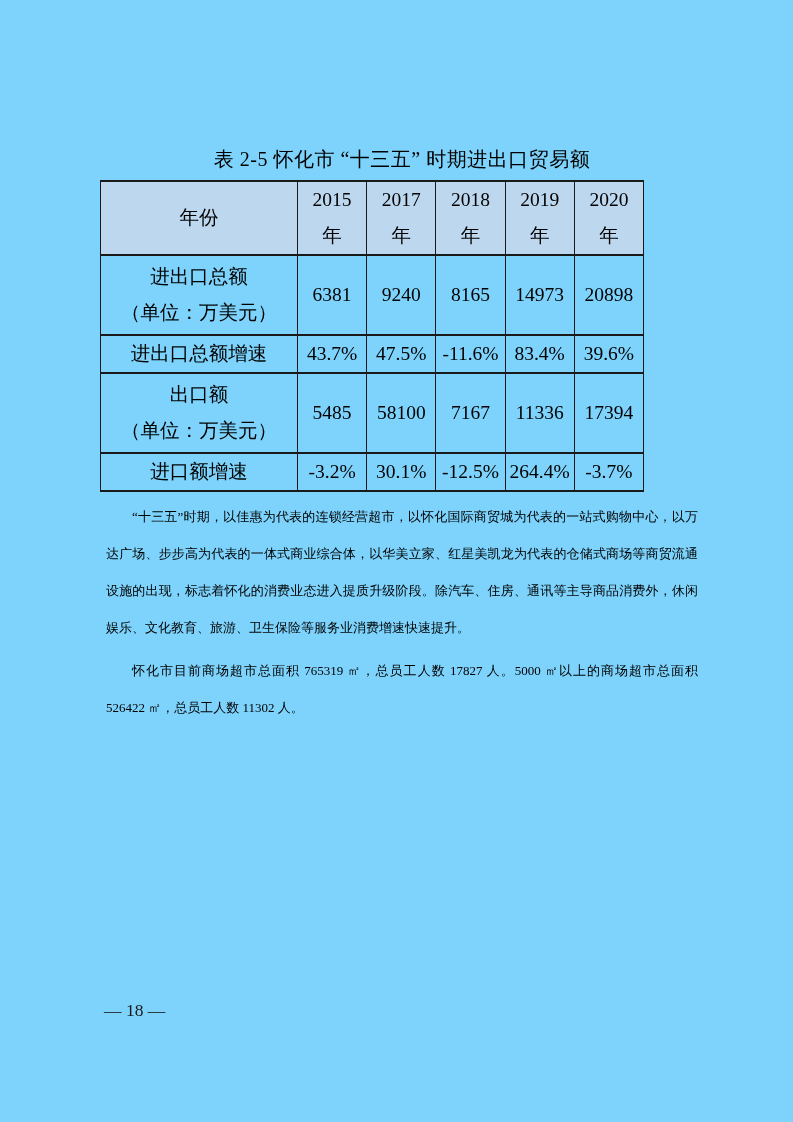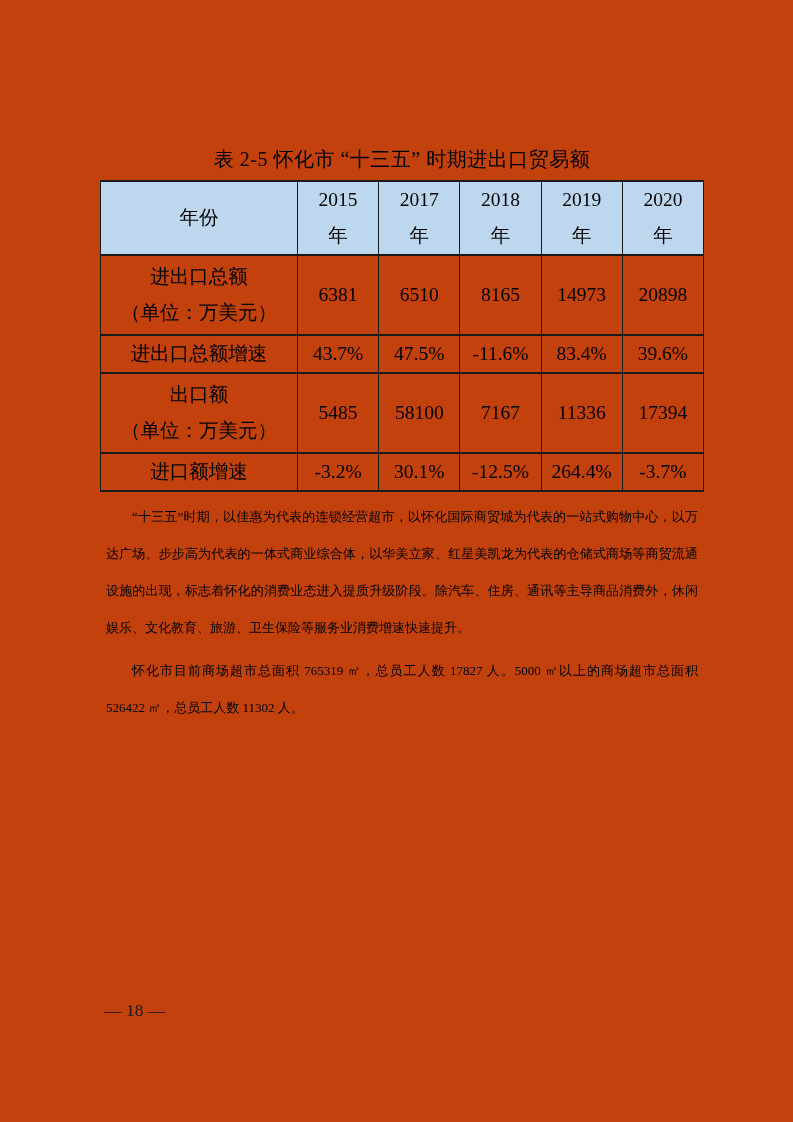--- a/index.html
+++ b/index.html
@@ -1,40 +1,40 @@
 <!DOCTYPE html>
 <html><head>
 <meta charset="utf-8">
 <style>
   html, body { margin: 0; padding: 0; background: #e9e9e9; }
   .page {
     position: relative;
     width: 793px;
     height: 1122px;
     margin: 0 auto;
-    background: #c2410c;
+    background: #7dd3fc;
     font-family: "Liberation Serif", "DejaVu Serif", serif;
     color: #000;
     overflow: hidden;
   }
   .content {
     position: absolute;
     left: 100px;
     top: 146px;
     width: 604px;
   }
   .doc-title {
     font-size: 20px;
     line-height: 26px;
     text-align: center;
     margin-bottom: 8px;
     letter-spacing: 0.5px;
   }
   table.trade-table {
-    width: 604px;
+    width: 544px;
     border-collapse: collapse;
     table-layout: fixed;
   }
   table.trade-table col.c-label { width: 197px; }
   table.trade-table td {
     border: 1px solid #1a1a1a;
     border-top-width: 2px;
     border-bottom-width: 2px;
     text-align: center;
     vertical-align: middle;
@@ -101,21 +101,21 @@
           <td>2019
 年</td>
           <td>2020
 年</td>
         </tr>
 
         <tr class="tall-row">
           <td>进出口总额
 （单位：万美元）</td>
           <td>6381</td>
-          <td>6510</td>
+          <td>9240</td>
           <td>8165</td>
           <td>14973</td>
           <td>20898</td>
         </tr>
 
         <tr class="short-row">
           <td>进出口总额增速</td>
           <td>43.7%</td>
           <td>47.5%</td>
           <td>-11.6%</td>

